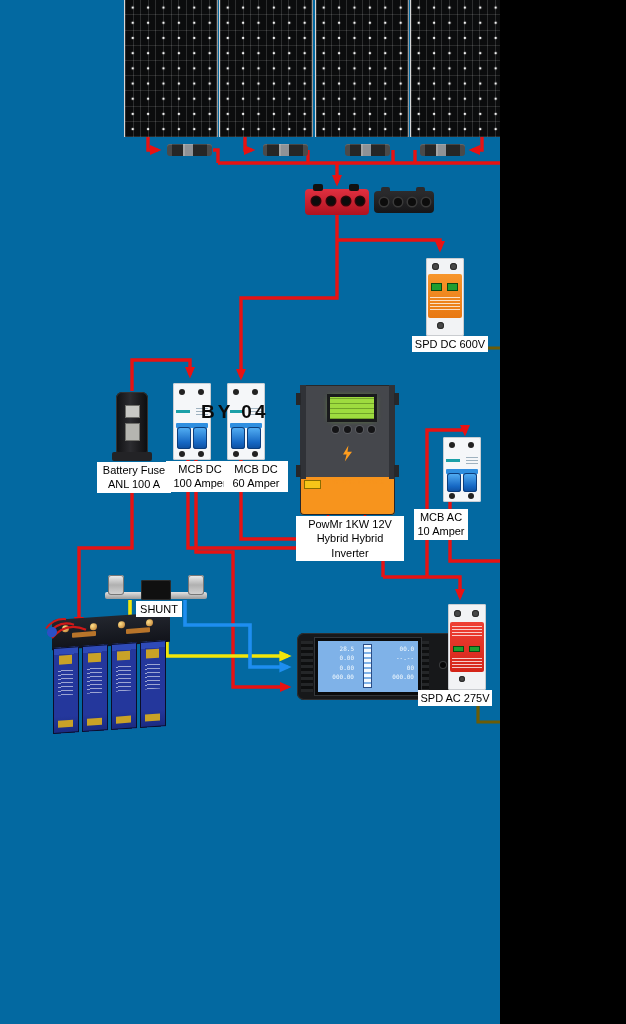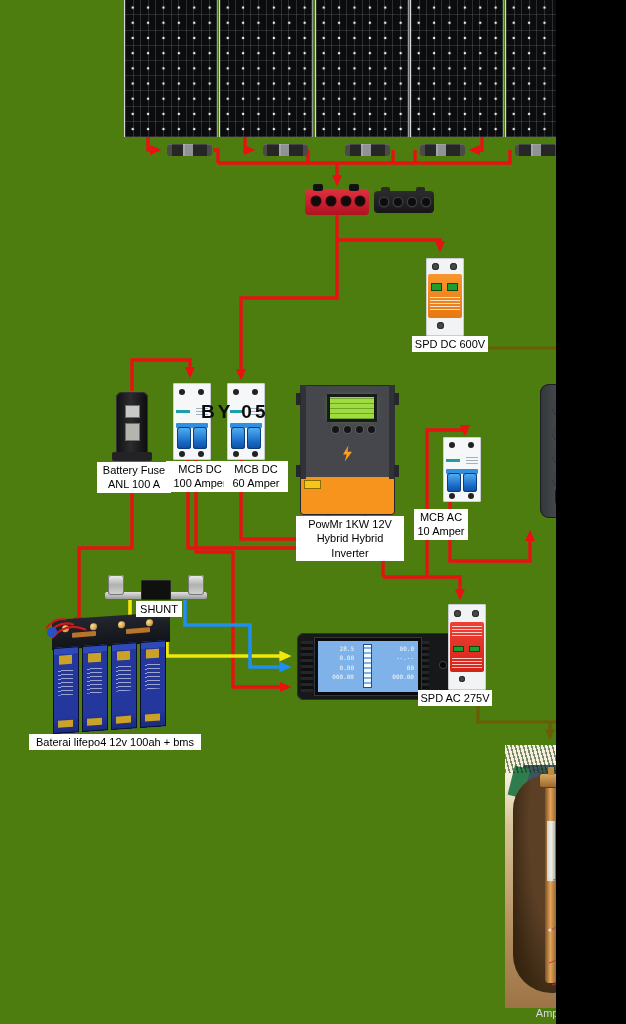--- a/index.html
+++ b/index.html
@@ -1,16 +1,16 @@
 <!DOCTYPE html>
 <html><head>
 <meta charset="utf-8">
 <style>
   html,body{margin:0;padding:0;background:#000;}
-  #canvas{position:relative;width:556px;height:1024px;background:#4d7c0f;overflow:hidden;
+  #canvas{position:relative;width:500px;height:1024px;background:#0369a1;overflow:hidden;
           font-family:"Liberation Sans", sans-serif;}
   
   #wires{position:absolute;left:0;top:0;z-index:1;}
   .wr{stroke:#e81212;stroke-width:3.4;fill:none;}
   .wy{stroke:#f2e60a;stroke-width:3.6;fill:none;}
   .wb{stroke:#1e8ef0;stroke-width:3.6;fill:none;}
   .wo{stroke:#6b5c07;stroke-width:3.2;fill:none;}
   
   .lbl{position:absolute;z-index:5;background:#fff;color:#000;font-size:11px;line-height:1.3;
        text-align:center;white-space:pre-line;padding:1px 2px;}
@@ -435,18 +435,17 @@
 ANL 100 A</div>
   <div class="lbl" style="left:166px;top:461px;width:64px">MCB DC
 100 Amper</div>
   <div class="lbl" style="left:224px;top:461px;width:60px">MCB DC
 60 Amper</div>
   <div class="lbl" style="left:296px;top:516px;width:104px">PowMr 1KW 12V
 Hybrid Hybrid Inverter</div>
   <div class="lbl" style="left:414px;top:509px;width:50px">MCB AC
 10 Amper</div>
   <div class="lbl" style="left:136px;top:601px;width:42px">SHUNT</div>
-  <div class="lbl" style="left:29px;top:734px;width:168px">Baterai lifepo4 12v 100ah + bms</div>
   <div class="lbl" style="left:418px;top:690px;width:70px">SPD AC 275V</div>
   <div class="lbl lbl-dark" style="left:528px;top:1005px;width:44px">Amper</div>
-  <div class="watermark" style="left:201px;top:401px">BY 05</div>
+  <div class="watermark" style="left:201px;top:401px">BY 04</div>
 
 </div>
 
 </body></html>

